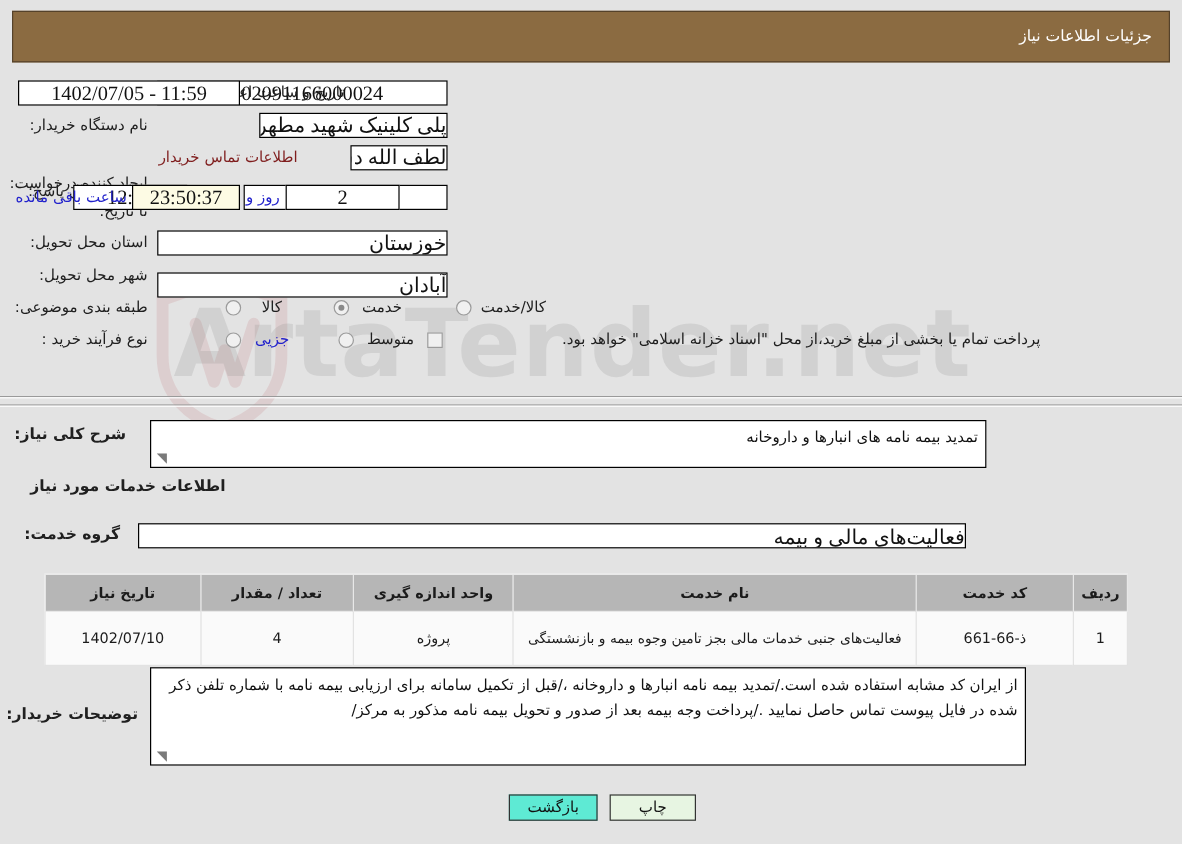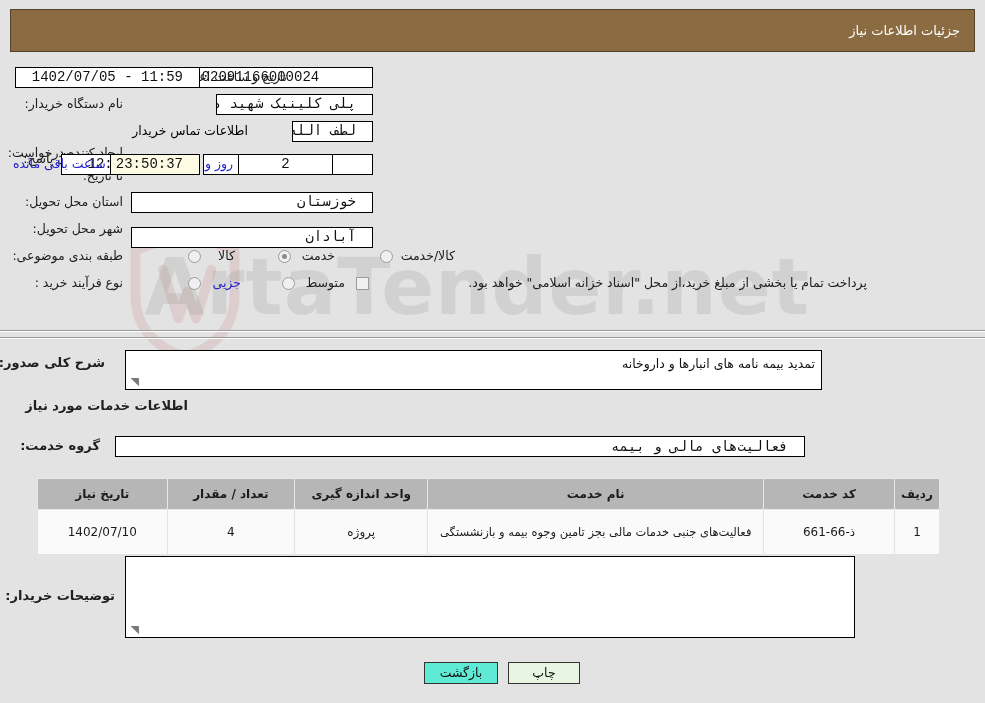--- a/index.html
+++ b/index.html
@@ -94,34 +94,34 @@
   .lbl.bold { font-weight: bold; }
   .lbl.blue { color: #2222cc; }
 
   .fld {
     position: absolute;
     background: #ffffff;
     border: 1px solid #000000;
     box-sizing: border-box;
     height: 21px;
     line-height: 19px;
-    font-size: 14px;
-    font-family: Liberation Mono, monospace;
+    font-size: 17px;
+    font-family: Liberation Serif, serif;
     color: #111;
-    padding: 0 16px;
+    padding: 0 0;
     text-align: center;
     white-space: nowrap;
     overflow: hidden;
   }
   .fld.rtl-right { text-align: right; direction: rtl; }
   .fld.cream { background: #fdfbe4; }
 
   .lnk {
     position: absolute;
-    color: #000000;
+    color: #7f1d1d;
     font-size: 12.5px;
     white-space: nowrap;
     cursor: pointer;
   }
 
   
   .radio {
     position: absolute;
     width: 13px; height: 13px;
     border-radius: 50%;
@@ -271,21 +271,21 @@
   <div class="lbl blue" style="right:744px; top:215px;">جزیی</div>
   <div class="radio" style="right:690px; top:217px;"></div>
   <div class="lbl" style="right:640px; top:215px;">متوسط</div>
   <div class="chk" style="right:616px; top:217px;"></div>
   <div class="lbl" style="right:118px; top:215px;">پرداخت تمام یا بخشی از مبلغ خرید،از محل "اسناد خزانه اسلامی" خواهد بود.</div>
 </div>
 
 <div class="sep" style="top:330px;"></div>
 <div class="sep" style="top:337px;"></div>
 
-<div class="lbl bold" style="right:880px; top:355px; font-size:13px;">شرح کلی صدور:</div>
+<div class="lbl bold" style="right:880px; top:355px; font-size:13px;">شرح کلی نیاز:</div>
 <div class="boxarea" style="right:163px; top:350px; width:697px; height:40px;">
   <span>تمدید بیمه نامه های انبارها و داروخانه</span>
   <span class="resize-grip">◥</span>
 </div>
 
 <div class="lbl bold" style="right:797px; top:398px; font-size:13px;">اطلاعات خدمات مورد نیاز</div>
 
 <div class="lbl bold" style="right:885px; top:438px; font-size:13px;">گروه خدمت:</div>
 <div class="fld rtl-right" style="right:180px; top:436px; width:690px; height:21px; line-height:21px;">فعالیت‌های مالی و بیمه</div>
 
@@ -307,17 +307,18 @@
       <td style="font-size:11.5px;">فعالیت‌های جنبی خدمات مالی بجز تامین وجوه بیمه و بازنشستگی</td>
       <td>پروژه</td>
       <td>4</td>
       <td>1402/07/10</td>
     </tr>
   </tbody>
 </table>
 
 <div class="lbl bold" style="right:870px; top:588px; font-size:13px;">توضیحات خریدار:</div>
 <div class="boxarea" style="right:130px; top:556px; width:730px; height:82px; line-height:21px;">
+  <span>از ایران کد مشابه استفاده شده است./تمدید بیمه نامه انبارها و داروخانه ،/قبل از تکمیل سامانه برای ارزیابی بیمه نامه با شماره تلفن ذکر شده در فایل پیوست تماس حاصل نمایید ./پرداخت وجه بیمه بعد از صدور و تحویل بیمه نامه مذکور به مرکز/</span>
   <span class="resize-grip">◥</span>
 </div>
 
 <div class="btn print" style="left:508px; top:662px; width:72px;">چاپ</div>
 <div class="btn back" style="left:424px; top:662px; width:74px;">بازگشت</div>
 
 </body></html>

